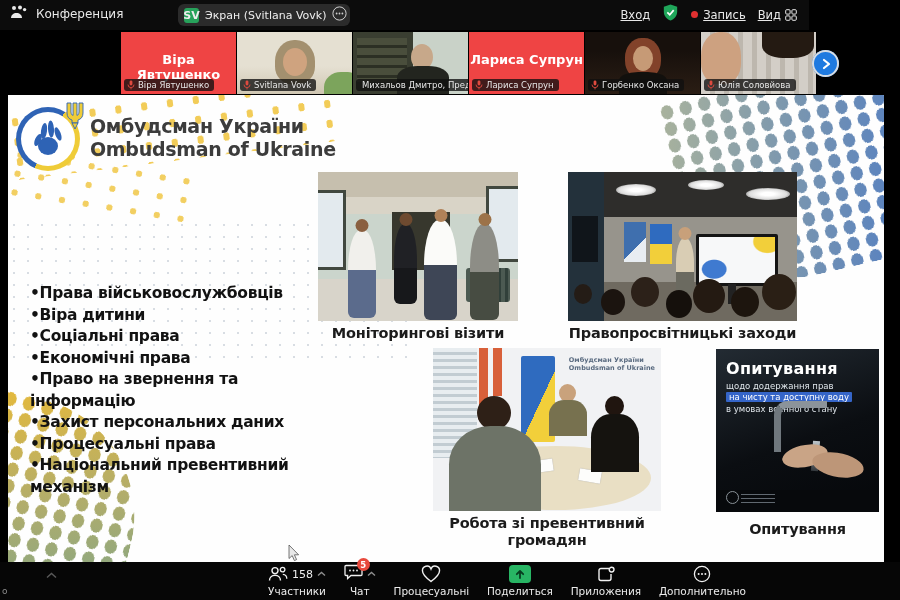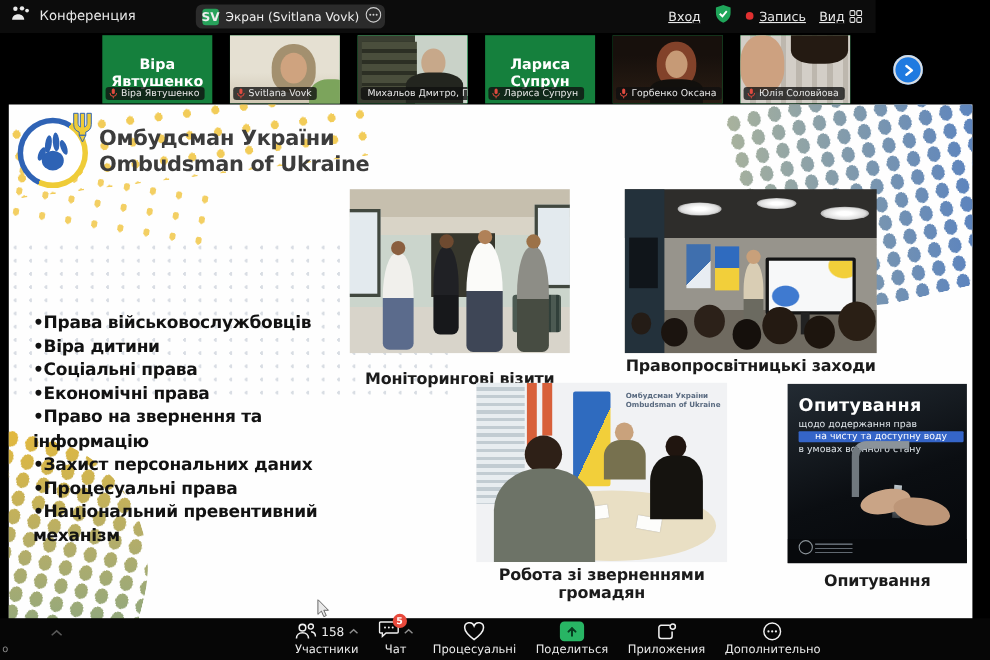--- a/index.html
+++ b/index.html
@@ -1,33 +1,33 @@
 <!DOCTYPE html>
 <html><head>
 <meta charset="utf-8">
 <style>
   html,body{margin:0;padding:0;background:#000;}
   #stage{position:relative;width:900px;height:600px;background:#000;overflow:hidden;
          font-family:"DejaVu Sans","Liberation Sans",sans-serif;}
   
-  #topbar{position:absolute;left:0;top:0;width:796px;height:30px;background:#0c0c0c;}
+  #topbar{position:absolute;left:0;top:0;width:796px;height:30px;background:#0c0c0c;padding-left:13px;}
   .tb-left{position:absolute;left:10px;top:5px;display:flex;align-items:center;gap:9px;color:#e9e9e9;font-size:12px;}
   .share-pill{position:absolute;left:178px;top:4px;width:172px;height:22px;background:#2b2b2b;border-radius:6px;
               display:flex;align-items:center;gap:6px;padding:0 6px;box-sizing:border-box;}
   .sv-badge{width:15px;height:15px;border-radius:3px;background:#27a25b;color:#fff;font-size:8.5px;font-weight:bold;
             display:flex;align-items:center;justify-content:center;}
   .share-pill span{color:#eee;font-size:11px;white-space:nowrap;}
   .pill-more{margin-left:auto;}
   .tb-right{position:absolute;right:12px;top:4px;display:flex;align-items:center;gap:12px;color:#e9e9e9;font-size:11.5px;text-decoration:underline;}
   .rec{display:flex;align-items:center;gap:5px;}
   .rec-dot{width:7px;height:7px;border-radius:50%;background:#e03030;}
   .viewbtn{display:flex;align-items:center;gap:4px;}
   
   #strip{position:absolute;left:0;top:30px;width:900px;height:65px;background:#000;}
-  .tile{position:absolute;top:2px;height:62px;width:100px;background:#15803d;overflow:hidden;}
+  .tile{position:absolute;top:2px;height:62px;width:115px;background:#ef4444;overflow:hidden;margin-left:28px;}
   .tile.active{box-shadow:inset 0 0 0 2px #2bc46a;}
   .tile-name-big{position:absolute;left:0;right:0;top:20px;text-align:center;color:#fff;font-weight:bold;font-size:13px;}
   .tile-label{position:absolute;left:3px;bottom:3px;display:flex;align-items:center;gap:3px;
               background:rgba(16,16,16,.78);border-radius:3px;padding:1px 5px 1px 3px;color:#e6e6e6;font-size:8.5px;white-space:nowrap;max-width:108px;overflow:hidden;}
   .vid{position:absolute;inset:0;}
   .head{position:absolute;border-radius:50%;}
   
   .v-svitlana{background:linear-gradient(180deg,#e5e0d2 0 55%,#cfc6b2 100%);}
   .v-svitlana .hair{position:absolute;left:38px;top:8px;width:40px;height:44px;border-radius:48% 48% 40% 40%;background:#a3906f;}
   .v-svitlana .face{left:46px;top:16px;width:24px;height:28px;background:#cfa37f;}
@@ -109,21 +109,21 @@
   .p3-man1h{position:absolute;left:44px;top:48px;width:34px;height:34px;border-radius:50%;background:#2e2017;}
   .p3-man1b{position:absolute;left:16px;top:78px;width:92px;height:85px;border-radius:45% 45% 0 0;background:#6d7367;}
   .p3-man2h{position:absolute;left:126px;top:36px;width:17px;height:18px;border-radius:50%;background:#c9a27c;}
   .p3-man2b{position:absolute;left:116px;top:52px;width:38px;height:36px;border-radius:40% 40% 0 0;background:#77714f;}
   .p3-womh{position:absolute;left:172px;top:48px;width:19px;height:20px;border-radius:50%;background:#20150f;}
   .p3-womb{position:absolute;left:158px;top:66px;width:48px;height:58px;border-radius:40% 40% 0 0;background:#15130f;}
   
   #p4{left:708px;top:254px;width:163px;height:163px;background:linear-gradient(160deg,#232b33 0,#0b0e12 55%,#05070a 100%);}
   .p4-title{position:absolute;left:10px;top:10px;color:#fff;font-weight:bold;font-size:16px;letter-spacing:.3px;}
   .p4-line{position:absolute;left:10px;color:#dfe5ea;font-size:8.5px;line-height:11px;white-space:nowrap;}
-  .p4-hl{background:#3565c8;color:#fff;padding:0 15px;border-radius:1px;}
+  .p4-hl{background:#3565c8;color:#fff;padding:0 3px;border-radius:1px;}
   .p4-faucet{position:absolute;left:58px;top:52px;width:46px;height:44px;border-left:7px solid #70787e;border-top:7px solid #8b939a;border-radius:14px 0 0 0;}
   .p4-water{position:absolute;left:96px;top:92px;width:7px;height:30px;background:linear-gradient(#e8f2f7,rgba(220,235,244,.25));opacity:.8;transform:rotate(4deg);}
   .p4-hand{position:absolute;border-radius:50% 60% 50% 60%;background:#c9a486;}
   .p4-counter{position:absolute;left:0;bottom:0;width:163px;height:22px;background:#07090c;}
   .p4-logo{position:absolute;left:10px;bottom:8px;width:11px;height:11px;border:1px solid #8a9298;border-radius:50%;}
   .p4-logotx{position:absolute;left:25px;bottom:8px;width:34px;height:10px;background:repeating-linear-gradient(180deg,#77808a 0 1px,transparent 1px 4px);opacity:.8;}
   
   #cursor{position:absolute;left:280px;top:450px;}
   
   #toolbar{position:absolute;left:0;top:562px;width:900px;height:38px;background:#060606;}
@@ -349,21 +349,21 @@
       <div class="p2-wallL"></div>
         <div class="p2-tvL"></div>
       <div class="flag" style="left:56px;top:50px;background:linear-gradient(135deg,#3f6fae 0 60%,#e8edf2 60%);"></div>
       <div class="flag" style="left:82px;top:52px;background:linear-gradient(#2f6bbf 0 50%,#f2cf3a 50%);"></div>
       <div class="fig" style="--skin:#c8a07a;left:108px;top:66px;width:18px;height:56px;background:linear-gradient(#d9cdb4 0 60%,#6b6a60 60%);"></div>
       <div class="p2-screen"></div>
         <div class="p2-stand"></div>
       <div class="p2-heads"></div>
     </div>
 
-    <div class="caption" style="left:310px;top:242px;width:200px;">Моніторингові візити</div>
+    <div class="caption" style="left:310px;top:230px;width:200px;">Моніторингові візити</div>
     <div class="caption" style="left:560px;top:230px;width:229px;">Правопросвітницькі заходи</div>
 
     <div class="photo" id="p3">
       <div class="p3-win"></div>
       <div class="p3-stripe" style="left:46px;"></div>
       <div class="p3-stripe" style="left:60px;height:48px;"></div>
       <div class="p3-brand">
         <div>Омбудсман України</div>
         <div>Ombudsman of Ukraine</div>
       </div>
@@ -386,21 +386,21 @@
       <div class="p4-line" style="top:55px;">в умовах воєнного стану</div>
       <div class="p4-faucet"></div>
       <div class="p4-water"></div>
       <div class="p4-hand" style="left:66px;top:96px;width:46px;height:22px;transform:rotate(-14deg);"></div>
       <div class="p4-hand" style="left:96px;top:104px;width:52px;height:24px;transform:rotate(8deg);background:#bd9678;"></div>
       <div class="p4-counter"></div>
       <div class="p4-logo"></div>
       <div class="p4-logotx"></div>
     </div>
 
-    <div class="caption" style="left:425px;top:420px;width:228px;">Робота зі зверненнями громадян</div>
+    <div class="caption" style="left:425px;top:420px;width:228px;">Робота зі превентивний громадян</div>
     <div class="caption" style="left:708px;top:426px;width:163px;">Опитування</div>
 
     <div id="cursor">
       <svg width="12" height="17" viewBox="0 0 12 17">
           <path d="M1 0 L1 13.5 L4.2 10.6 L6.4 15.6 L8.6 14.6 L6.4 9.8 L10.6 9.8 Z" fill="#e9e9e9" stroke="#555" stroke-width="0.8"></path>
         </svg>
     </div>
   </div>
 
   <footer id="toolbar">

